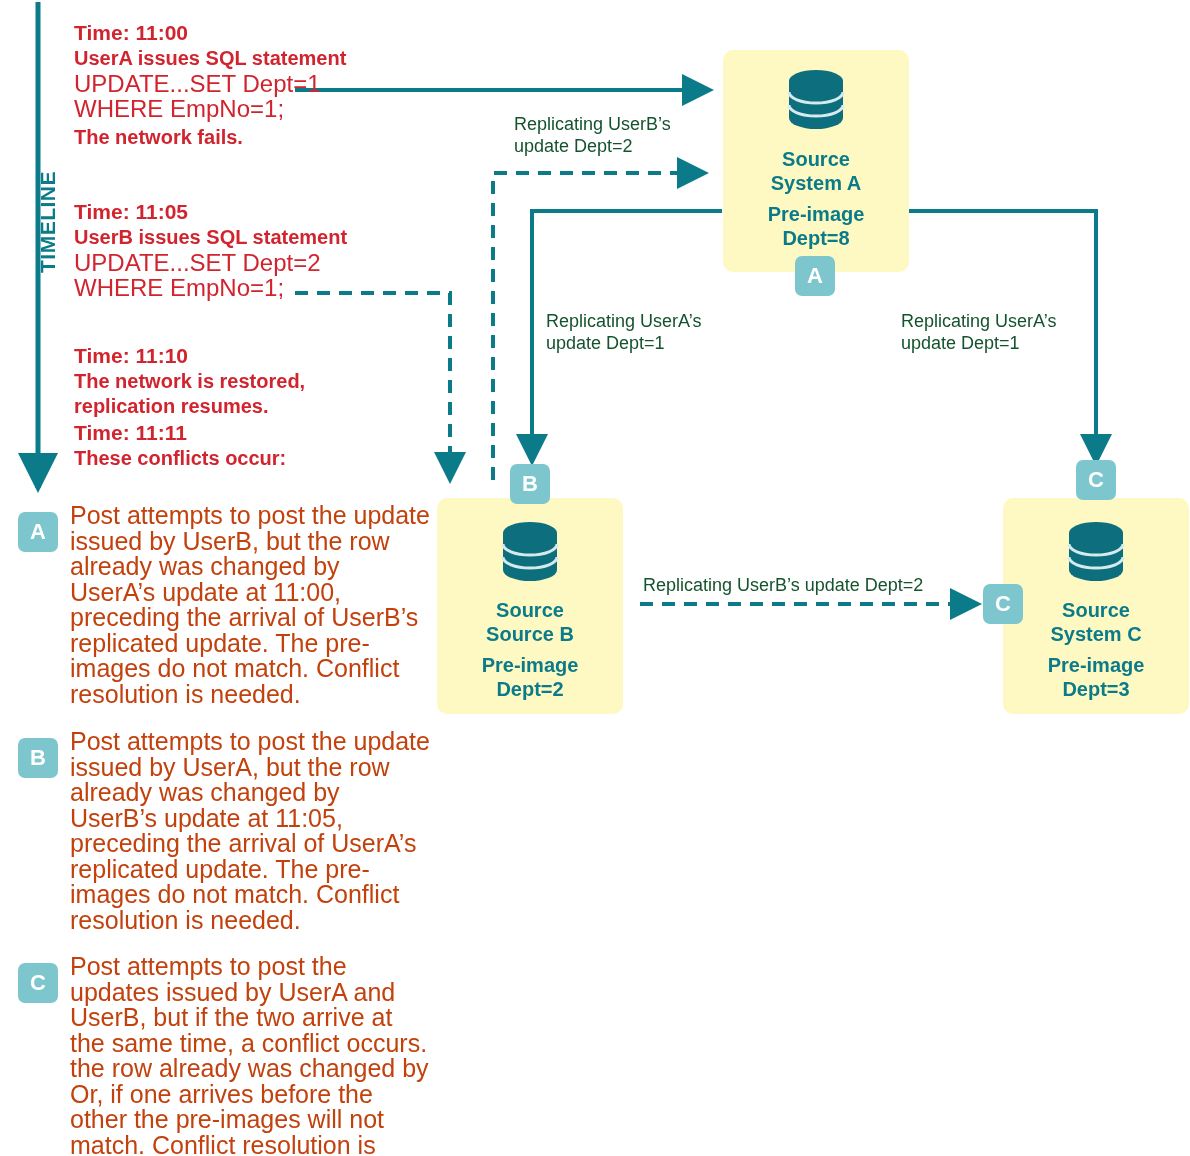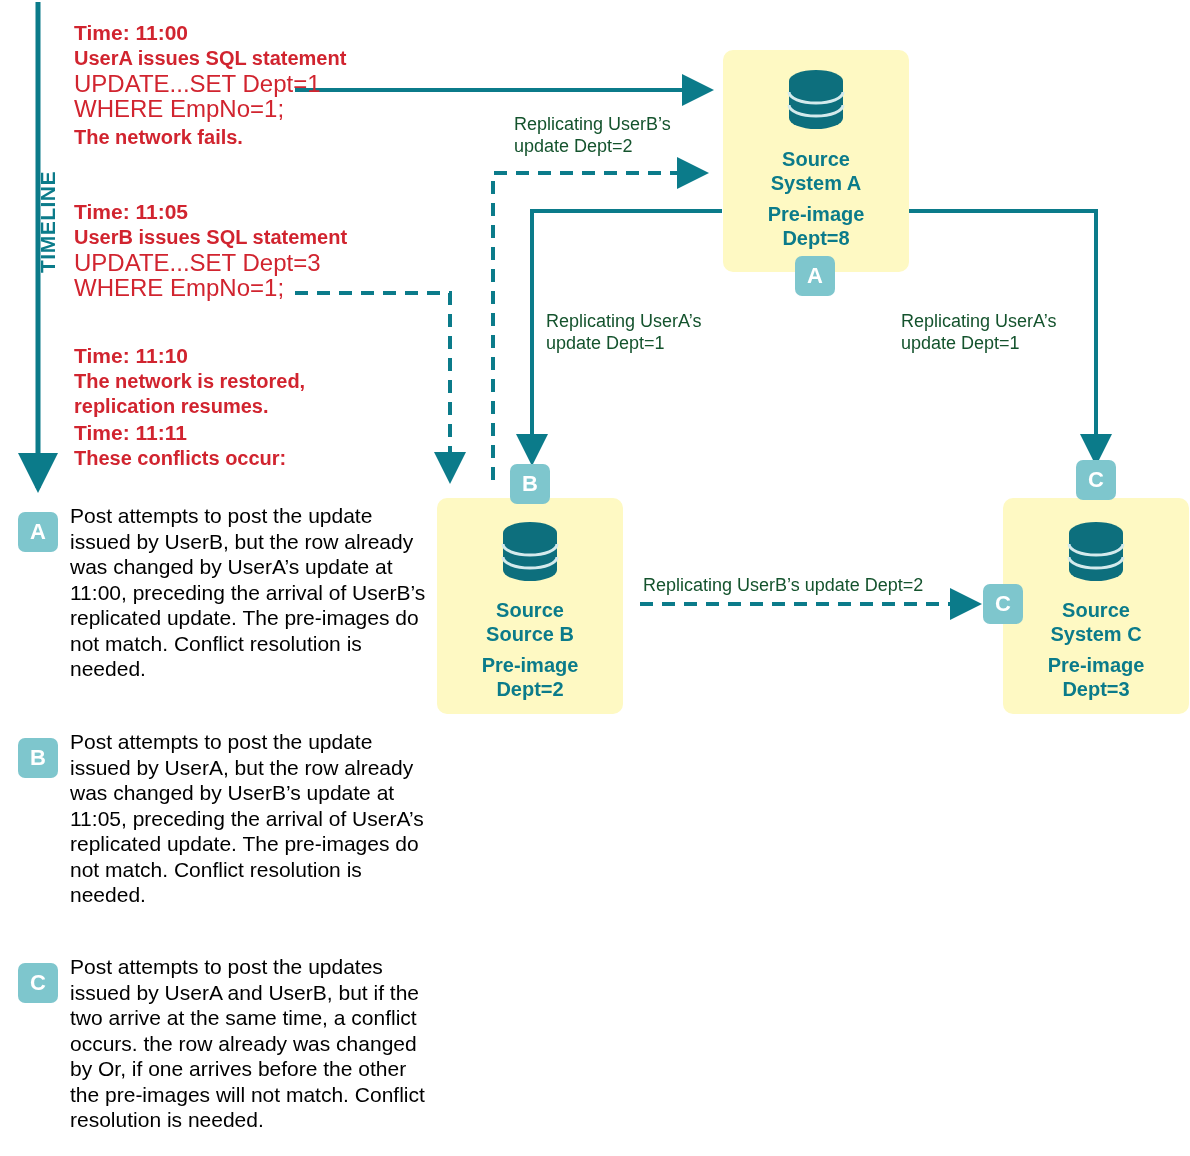--- a/index.html
+++ b/index.html
@@ -65,22 +65,22 @@
     font-size: 24px;
     line-height: 25px;
     margin: 0;
   }
 
   
   .note {
     position: absolute;
     left: 70px;
     width: 360px;
-    color: #000000;
-    font-size: 21px;
+    color: #c2410c;
+    font-size: 25px;
     line-height: 25.5px;
   }
   .note p { margin: 0; }
 
   
   .badge {
     position: absolute;
     width: 40px;
     height: 40px;
     background: #7ec6cd;
@@ -160,21 +160,21 @@
     <p class="ev-plain">WHERE EmpNo=1;</p>
   </div>
 
   <div class="event" style="top:125px;">
     <p class="ev-bold">The network fails.</p>
   </div>
 
   <div class="event" style="top:199px;">
     <p class="ev-time">Time: 11:05</p>
     <p class="ev-bold">UserB issues SQL statement</p>
-    <p class="ev-plain">UPDATE...SET Dept=3</p>
+    <p class="ev-plain">UPDATE...SET Dept=2</p>
     <p class="ev-plain">WHERE EmpNo=1;</p>
   </div>
 
   <div class="event" style="top:343px;">
     <p class="ev-time">Time: 11:10</p>
     <p class="ev-bold">The network is restored,</p>
     <p class="ev-bold">replication resumes.</p>
   </div>
 
   <div class="event" style="top:420px;">

